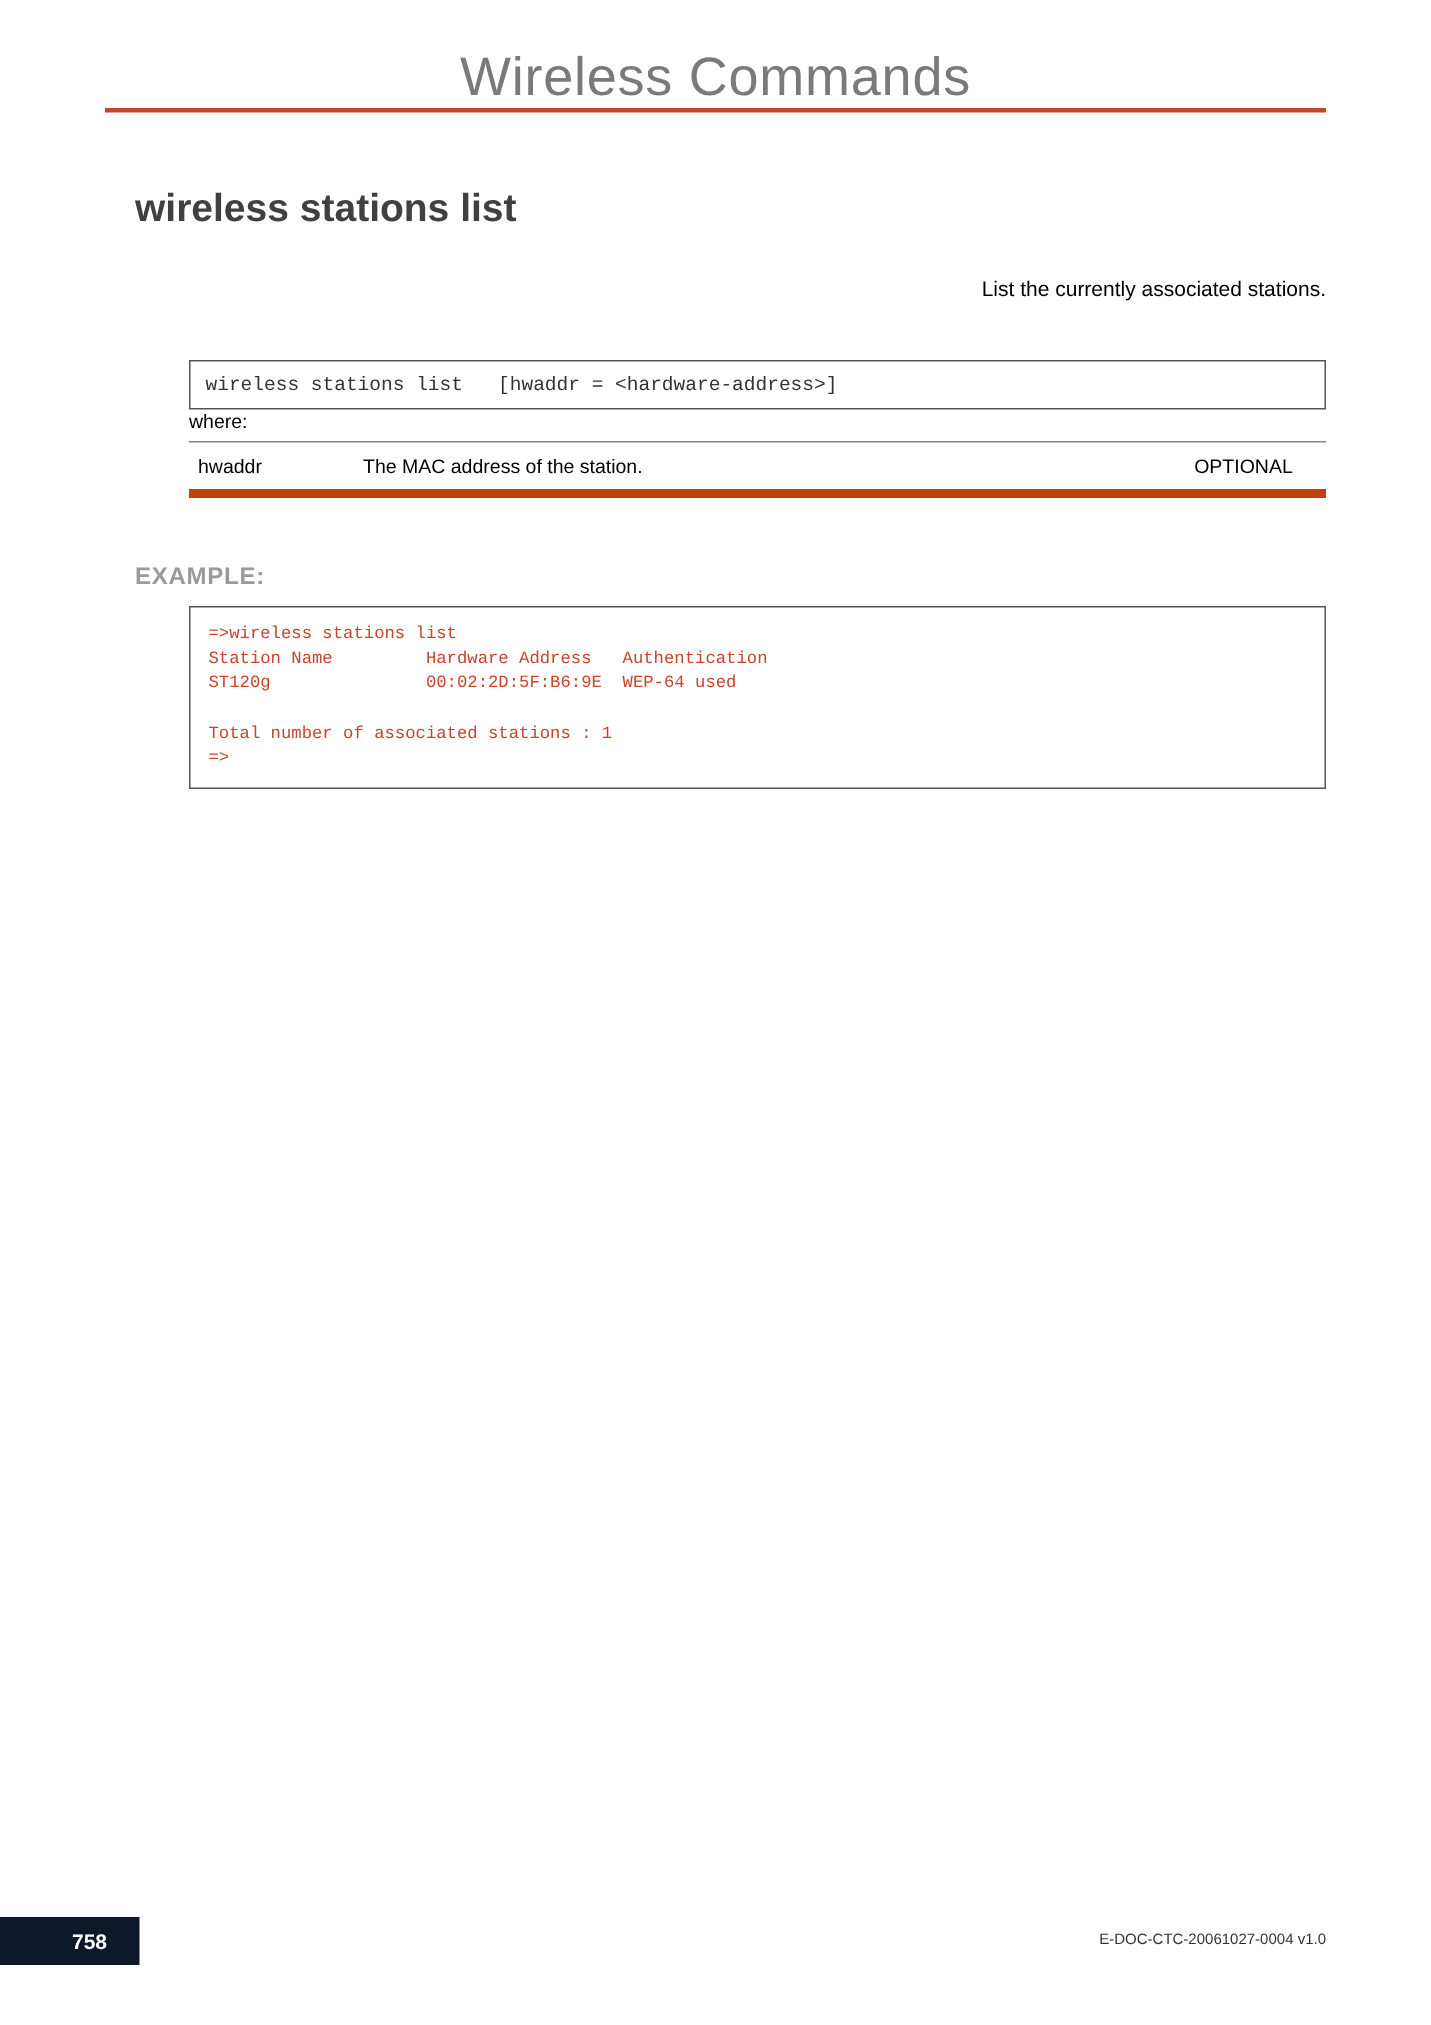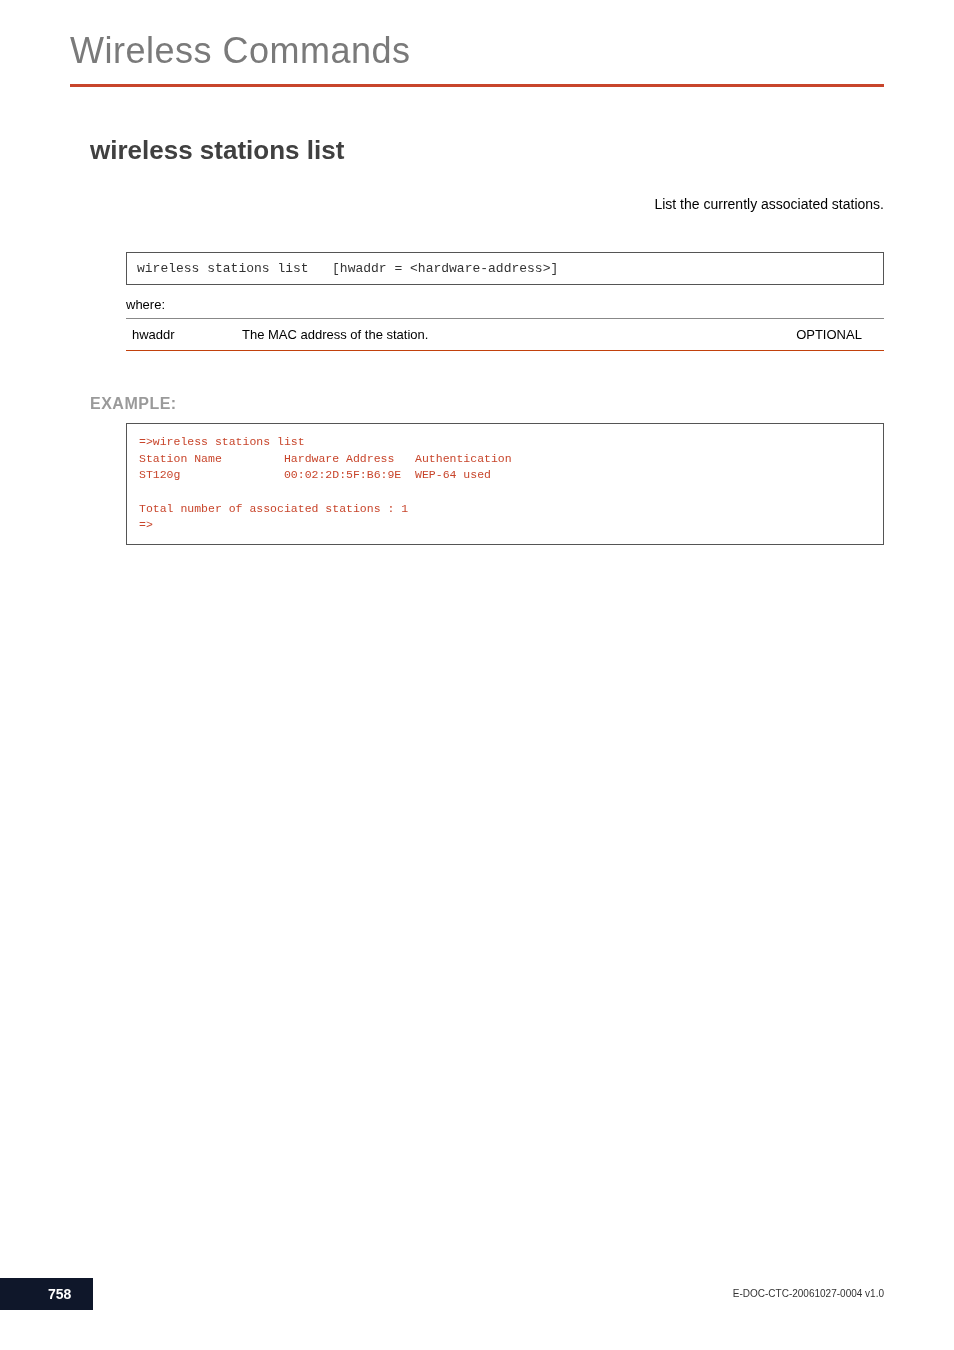--- a/index.html
+++ b/index.html
@@ -11,23 +11,22 @@
     color: #000;
     position: relative;
   }
   .header-region {
     padding: 30px 70px 0 70px;
   }
   .chapter-title {
     font-size: 36px;
     font-weight: 300;
     color: #7a7a7a;
-    text-align: left;
+    text-align: center;
     letter-spacing: 0.5px;
-    padding-bottom: 12px;
   }
   .header-rule {
     border: none;
     border-top: 3px solid #c8452b;
     margin-bottom: 48px;
   }
   .content {
     padding: 0 70px 0 90px;
   }
   .command-title {
@@ -46,41 +45,40 @@
     font-size: 16px;
     font-weight: bold;
     color: #9a9a9a;
     letter-spacing: 0.5px;
     margin-bottom: 10px;
   }
   .syntax-box {
     border: 1px solid #555;
     padding: 8px 10px;
     margin-left: 36px;
-    margin-bottom: 12px;
     font-family: "Courier New", monospace;
     font-size: 13px;
     color: #333;
     white-space: pre;
   }
   .where-label {
     font-size: 13px;
     margin-left: 36px;
     margin-bottom: 6px;
   }
   .param-table {
     margin-left: 36px;
     width: calc(100% - 36px);
     border-collapse: collapse;
     font-size: 13px;
     margin-bottom: 44px;
   }
   .param-table td {
     border-top: 1px solid #888;
-    border-bottom: 1px solid #c2410c;
+    border-bottom: 6px solid #c2410c;
     padding: 8px 6px;
     vertical-align: top;
   }
   .param-name { width: 110px; }
   .param-opt { width: 110px; text-align: center; }
   .example-box {
     border: 1px solid #555;
     padding: 10px 12px;
     margin-left: 36px;
     font-family: "Courier New", monospace;

